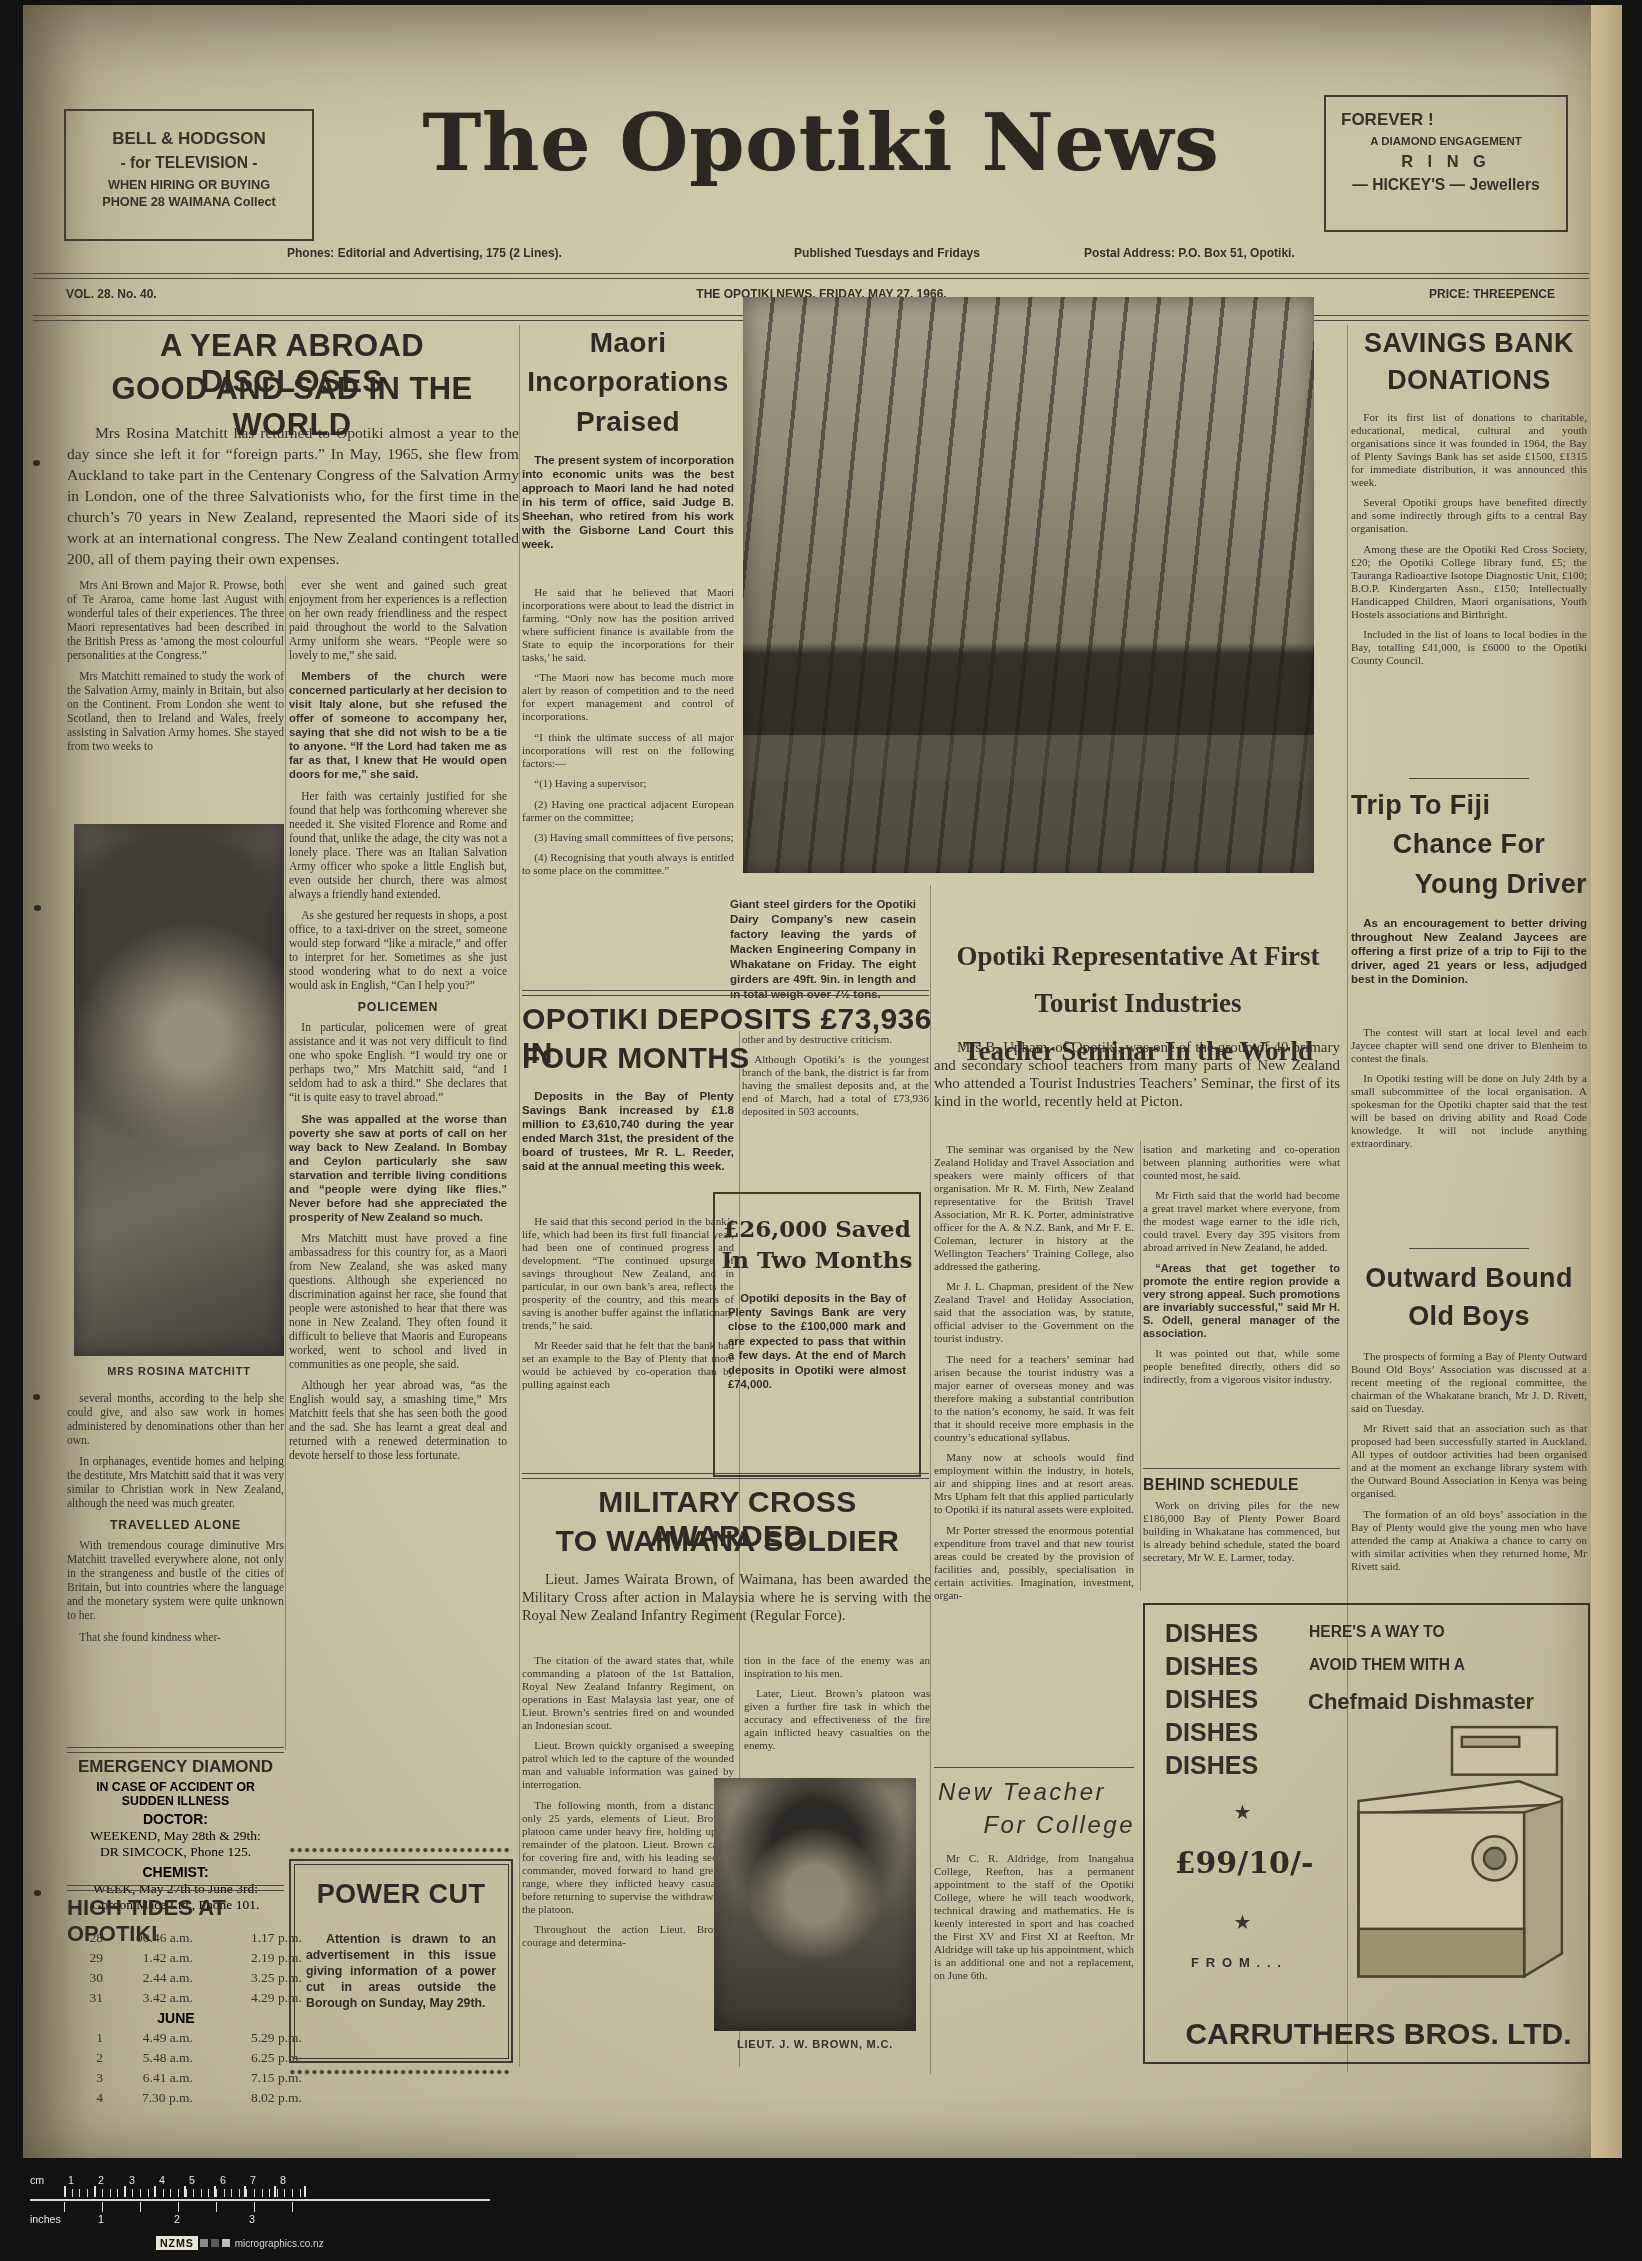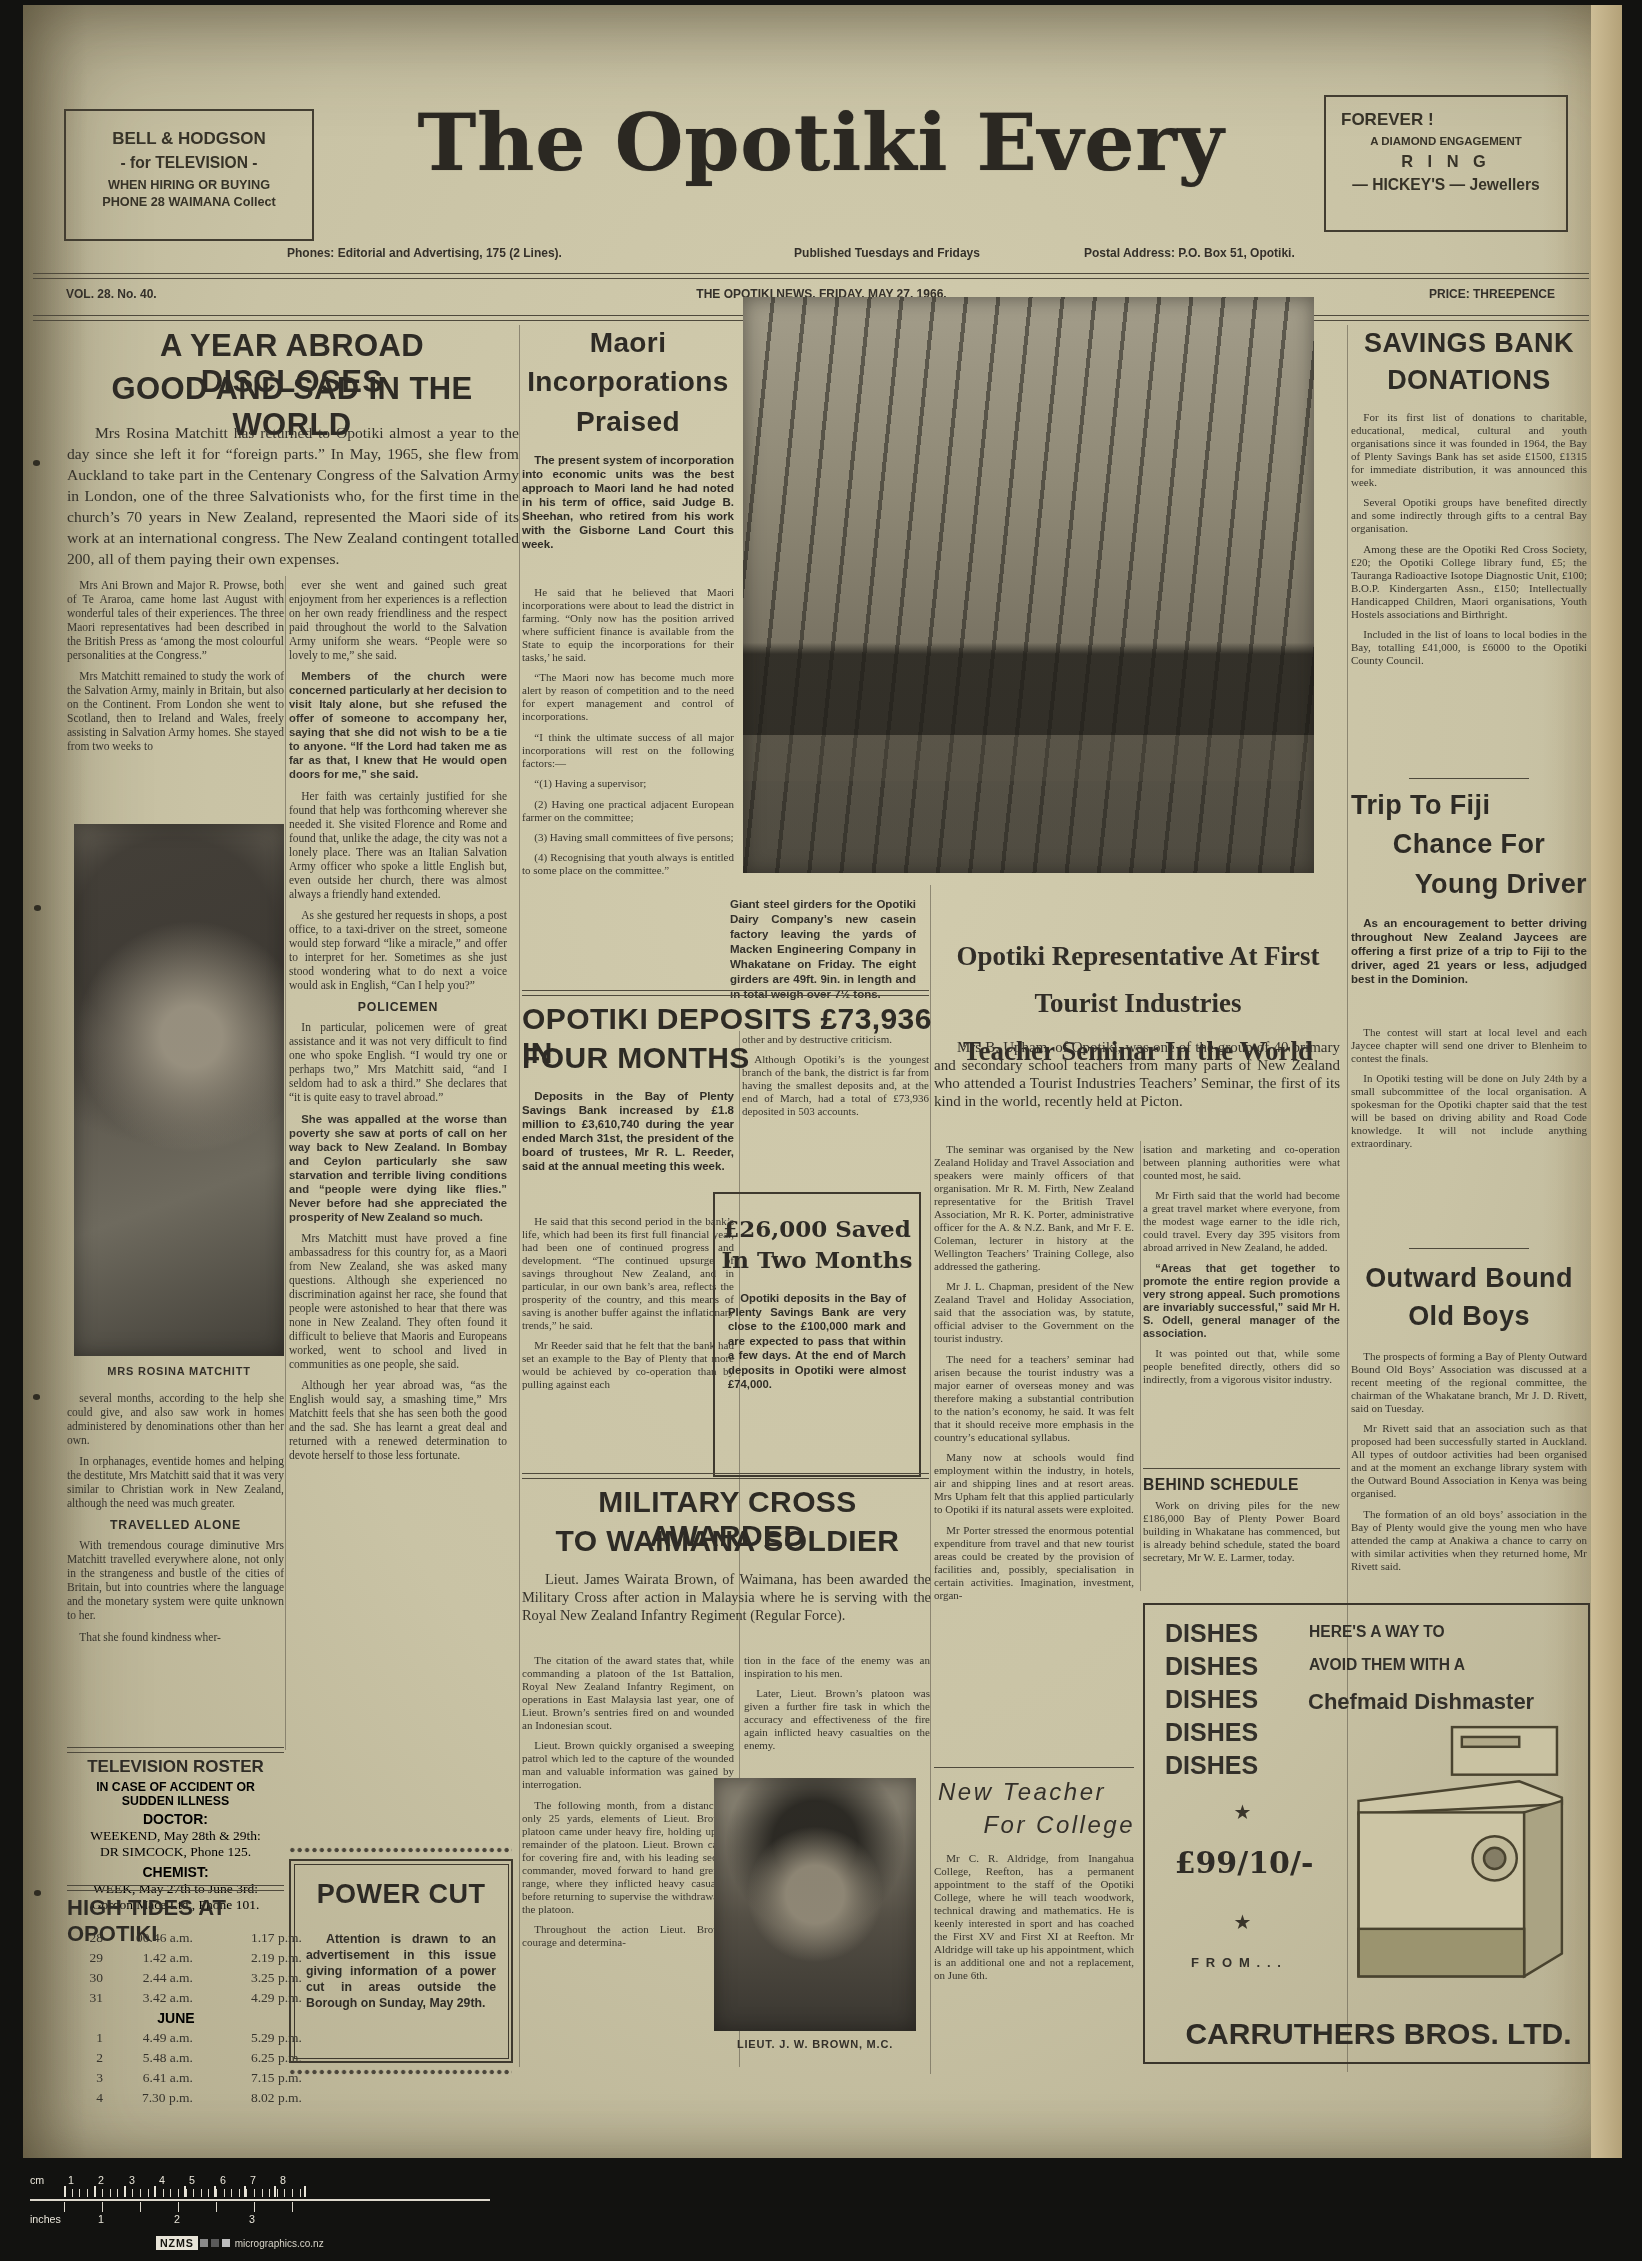--- a/index.html
+++ b/index.html
@@ -69,21 +69,21 @@
 <div class="abs hole" style="left:33px;top:1394px;"></div>
 <div class="abs hole" style="left:34px;top:1890px;"></div>
 
 <div class="abs adbox" style="left:64px;top:109px;width:246px;height:128px;">
   <div class="sans b c" style="font-size:17px;margin-top:18px;">BELL &amp; HODGSON</div>
   <div class="sans b c" style="font-size:15.6px;margin-top:5px;">- for TELEVISION -</div>
   <div class="sans b c" style="font-size:12.7px;margin-top:5.7px;">WHEN HIRING OR BUYING</div>
   <div class="sans b c" style="font-size:12.7px;margin-top:3.3px;">PHONE 28 WAIMANA Collect</div>
 </div>
 
-<div class="abs masthead" style="left:345px;top:71px;width:952px;height:144px;line-height:144px;white-space:nowrap;">The Opotiki Every</div>
+<div class="abs masthead" style="left:345px;top:71px;width:952px;height:144px;line-height:144px;white-space:nowrap;">The Opotiki News</div>
 
 <div class="abs adbox" style="left:1324px;top:95px;width:240px;height:133px;">
   <div class="sans b" style="font-size:17px;margin:13px 0 0 15px;">FOREVER !</div>
   <div class="sans b c" style="font-size:11.5px;margin-top:5px;">A DIAMOND ENGAGEMENT</div>
   <div class="sans b c" style="font-size:16.4px;letter-spacing:5px;margin-top:5px;">R I N G</div>
   <div class="sans b c" style="font-size:15.6px;margin-top:5px;">— HICKEY'S — Jewellers</div>
 </div>
 
 <div class="abs smallline" style="left:287px;top:246px;width:394px;">Phones: Editorial and Advertising, 175 (2 Lines).</div>
 <div class="abs smallline c" style="left:723px;top:246px;width:328px;">Published Tuesdays and Fridays</div>
@@ -132,21 +132,21 @@
   <p class="body-p">As she gestured her requests in shops, a post office, to a taxi-driver on the street, someone would step forward “like a miracle,” and offer to interpret for her. Sometimes as she just stood wondering what to do next a voice would ask in English, “Can I help you?”</p>
   <div class="subhead">POLICEMEN</div>
   <p class="body-p">In particular, policemen were of great assistance and it was not very difficult to find one who spoke English. “I would try one or perhaps two,” Mrs Matchitt said, “and I seldom had to ask a third.” She declares that “it is quite easy to travel abroad.”</p>
   <p class="body-p bp" style="font-size:11.3px;">She was appalled at the worse than poverty she saw at ports of call on her way back to New Zealand. In Bombay and Ceylon particularly she saw starvation and terrible living conditions and “people were dying like flies.” Never before had she appreciated the prosperity of New Zealand so much.</p>
   <p class="body-p">Mrs Matchitt must have proved a fine ambassadress for this country for, as a Maori from New Zealand, she was asked many questions. Although she experienced no discrimination against her race, she found that people were astonished to hear that there was none in New Zealand. They often found it difficult to believe that Maoris and Europeans worked, went to school and lived in communities as one people, she said.</p>
   <p class="body-p">Although her year abroad was, “as the English would say, a smashing time,” Mrs Matchitt feels that she has seen both the good and the sad. She has learnt a great deal and returned with a renewed determination to devote herself to those less fortunate.</p>
 </div>
 
 <div class="abs hrd" style="left:67px;top:1747px;width:217px;"></div>
 <div class="abs" style="left:67px;top:1757px;width:217px;">
-  <div class="sans b c" style="font-size:17px;color:#2f2c26;">TELEVISION ROSTER</div>
+  <div class="sans b c" style="font-size:17px;color:#2f2c26;">EMERGENCY DIAMOND</div>
   <div class="sans b c" style="font-size:12.3px;margin-top:2.5px;">IN CASE OF ACCIDENT OR</div>
   <div class="sans b c" style="font-size:12.3px;">SUDDEN ILLNESS</div>
   <div class="sans b c" style="font-size:14px;margin-top:3.3px;">DOCTOR:</div>
   <div class="c" style="font-size:13.5px;margin-top:1.6px;">WEEKEND, May 28th &amp; 29th:</div>
   <div class="c" style="font-size:13.5px;">DR SIMCOCK, Phone 125.</div>
   <div class="sans b c" style="font-size:14px;margin-top:3.3px;">CHEMIST:</div>
   <div class="c" style="font-size:13.5px;margin-top:1.6px;">WEEK, May 27th to June 3rd:</div>
   <div class="c" style="font-size:13.5px;">Gordon Mace Ltd., Phone 101.</div>
 </div>
 <div class="abs hrd" style="left:67px;top:1885px;width:217px;"></div>

